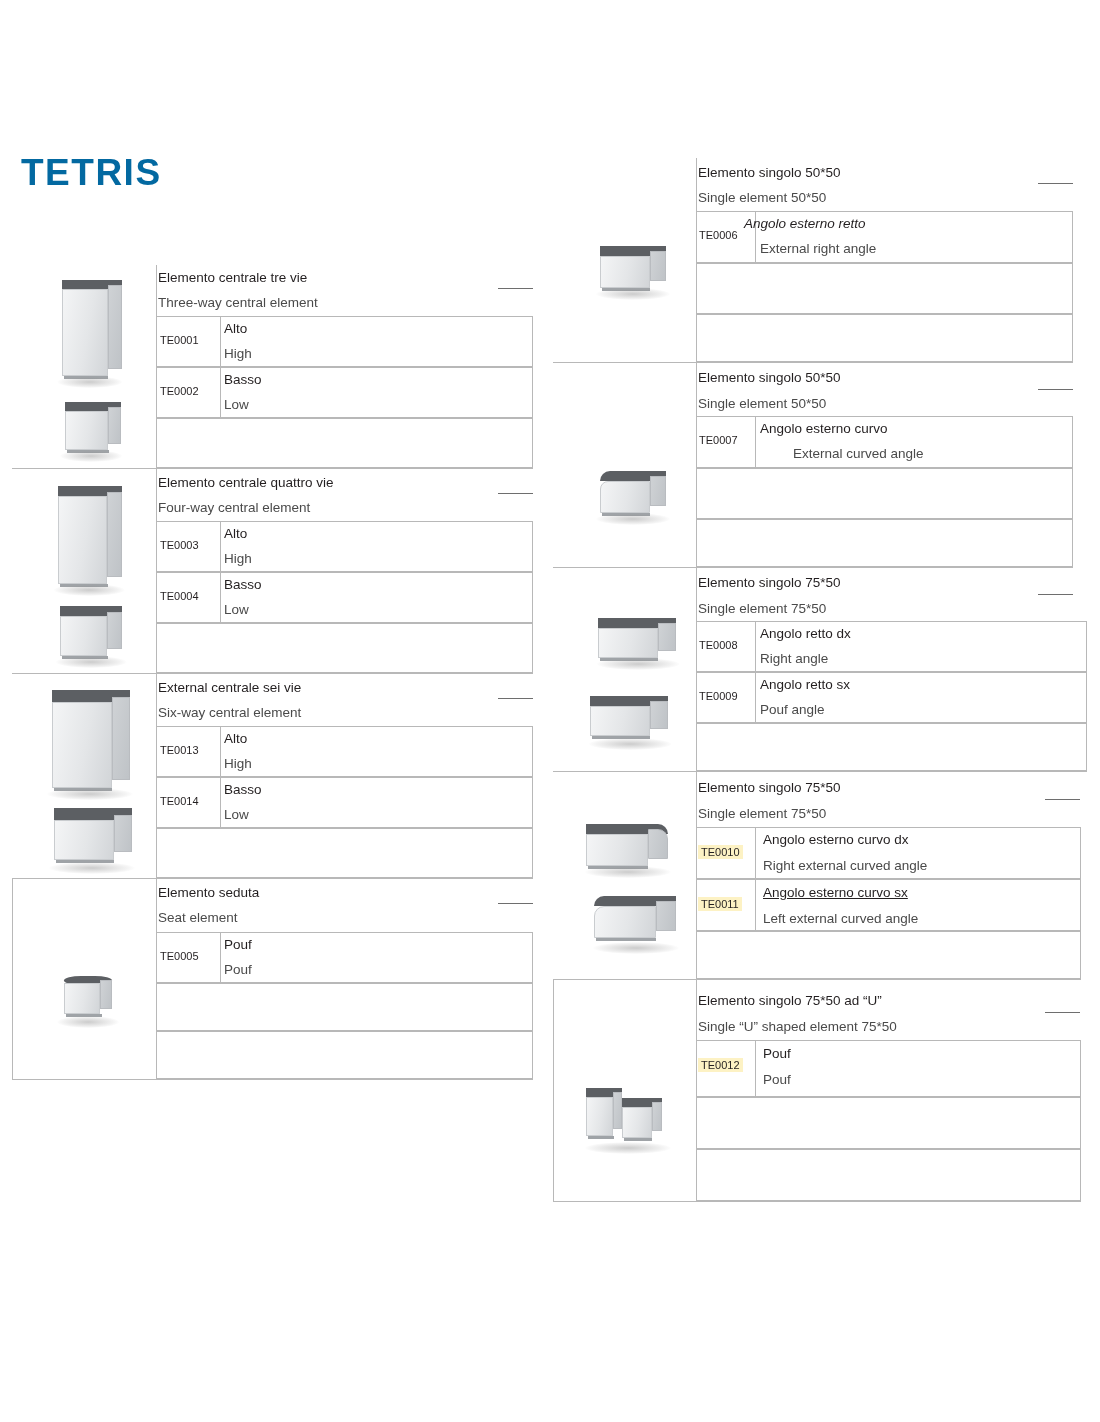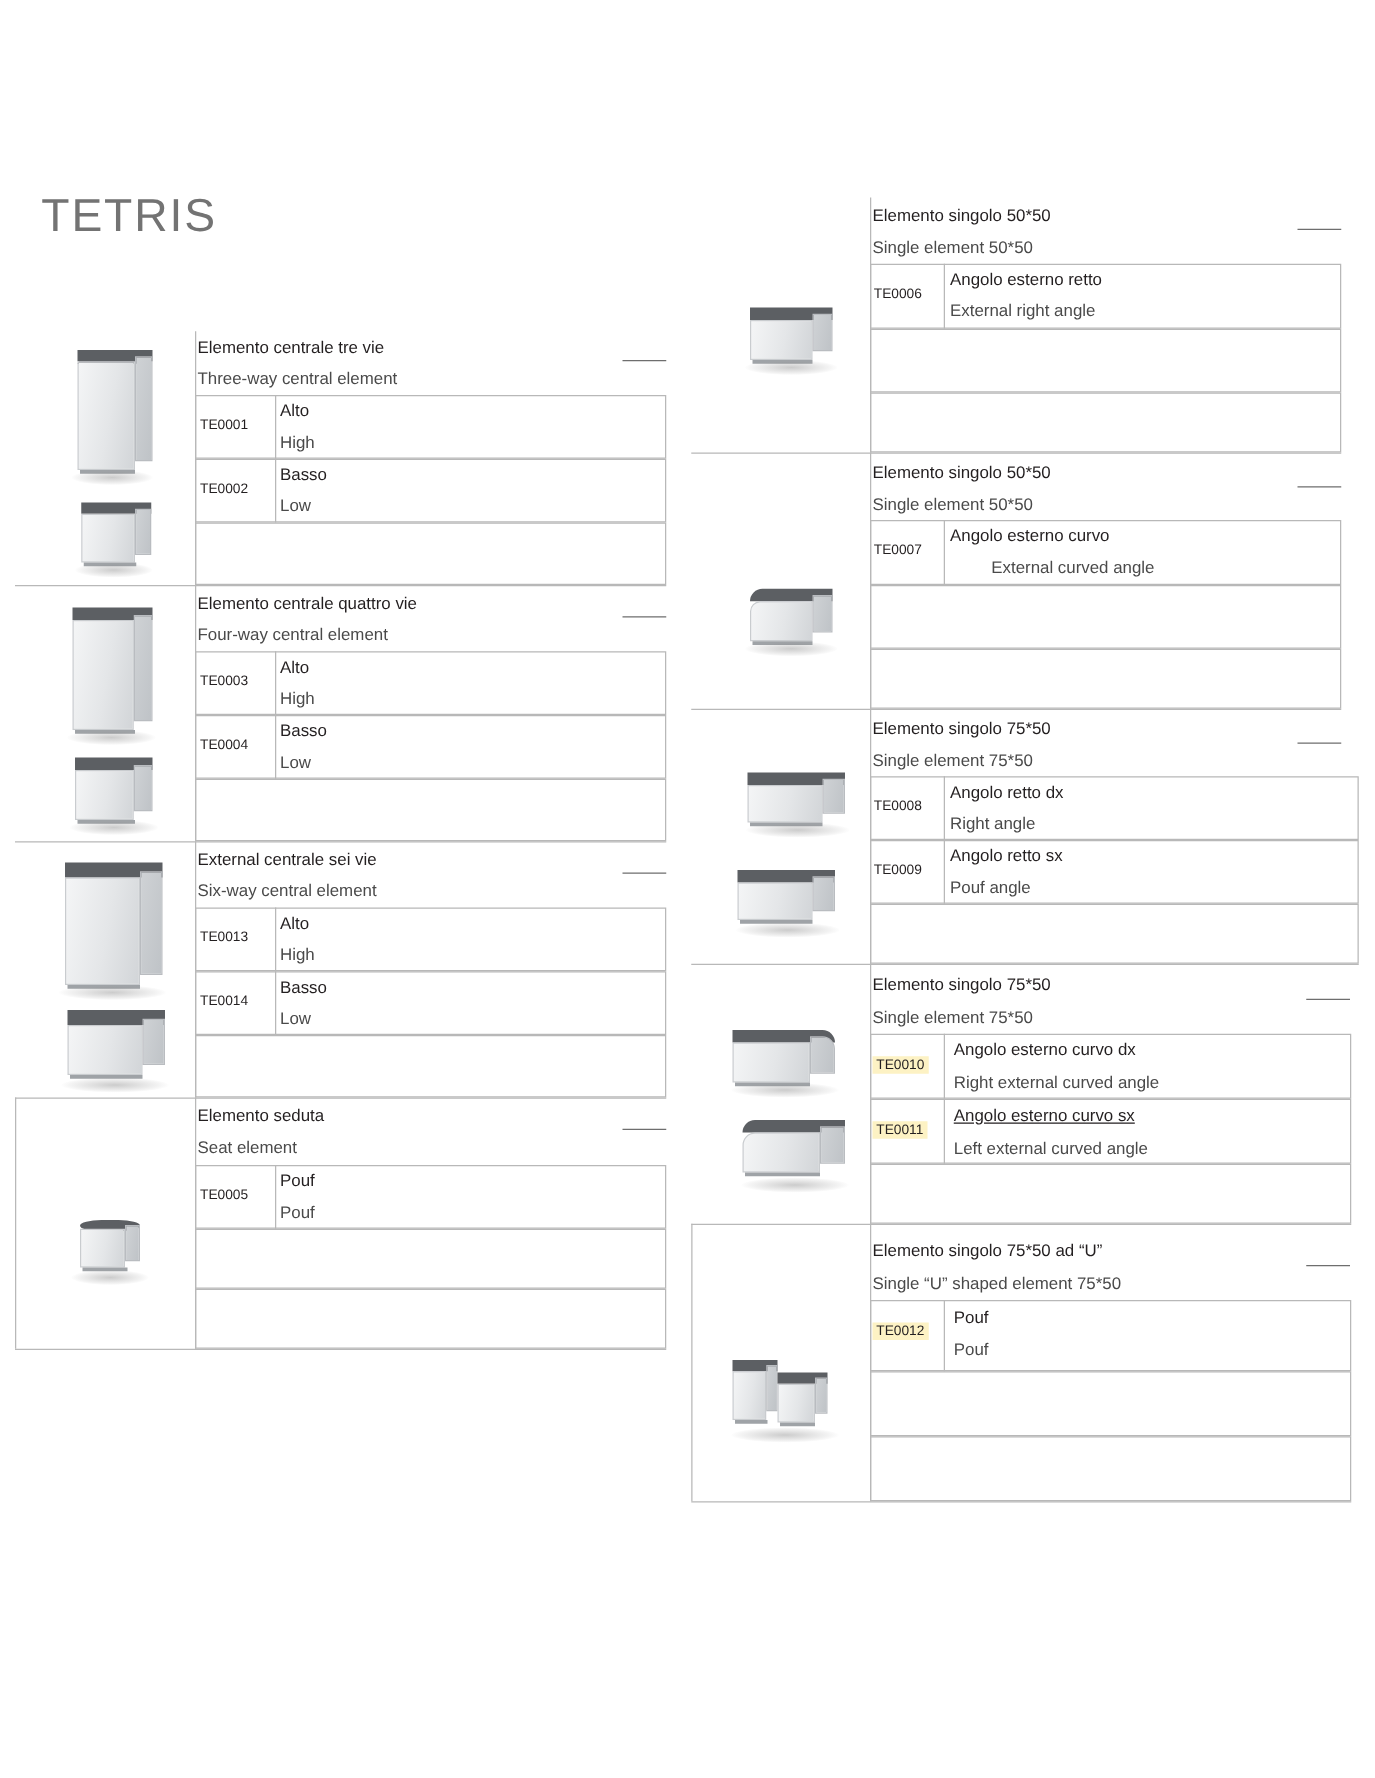--- a/index.html
+++ b/index.html
@@ -18,26 +18,26 @@
   .page {
     position: relative;
     width: 1100px;
     height: 1422px;
     overflow: hidden;
   }
 
   
   .title {
     position: absolute;
-    left: 33px;
+    left: 21px;
     top: 152px;
     font-size: 37px;
     letter-spacing: 1.5px;
-    font-weight: 400;
-    color: #737373;
+    font-weight: 700;
+    color: #0369a1;
   }
 
   
   .notes {
     position: absolute;
     left: 12px;
     top: 210px;
     width: 521px;
     height: 52px;
     border: 1px solid #b8b8b8;
@@ -291,21 +291,21 @@
     <div class="shadow" style="bottom:2px;"></div>
   </div>
 
   <div class="hdr-it" style="left:698px; top:165px;">Elemento singolo 50*50</div>
   <div class="hdr-en" style="left:698px; top:190px;">Single element 50*50</div>
   <div class="hdr-rule" style="left:1038px; top:183px; width:35px;"></div>
 
   <div class="cellbox" style="left:696px; top:211px; width:377px; height:52px;"></div>
   <div class="vline" style="left:755px; top:211px; height:52px;"></div>
   <div class="code" style="left:699px; top:229px;">TE0006</div>
-  <div class="desc-it" style="left:760px; top:216px;">Angolo esterno retto</div>
+  <div class="desc-it" style="left:744px; top:216px;font-style:italic;">Angolo esterno retto</div>
   <div class="desc-en" style="left:760px; top:241px;">External right angle</div>
 
   <div class="cellbox" style="left:696px; top:263px; width:377px; height:51px;"></div>
   <div class="cellbox" style="left:696px; top:314px; width:377px; height:48px;"></div>
   <div class="hline" style="left:553px; top:362px; width:520px;"></div>
   <div class="vline" style="left:696px; top:158px; height:204px;"></div>
 
   <div class="prod" style="left:590px; top:240px; width:86px; height:62px;">
     <div class="box" style="left:10px; top:6px; width:66px; height:42px;">
       <div class="top" style="left:0px; top:0px; width:66px; height:10px;"></div>

